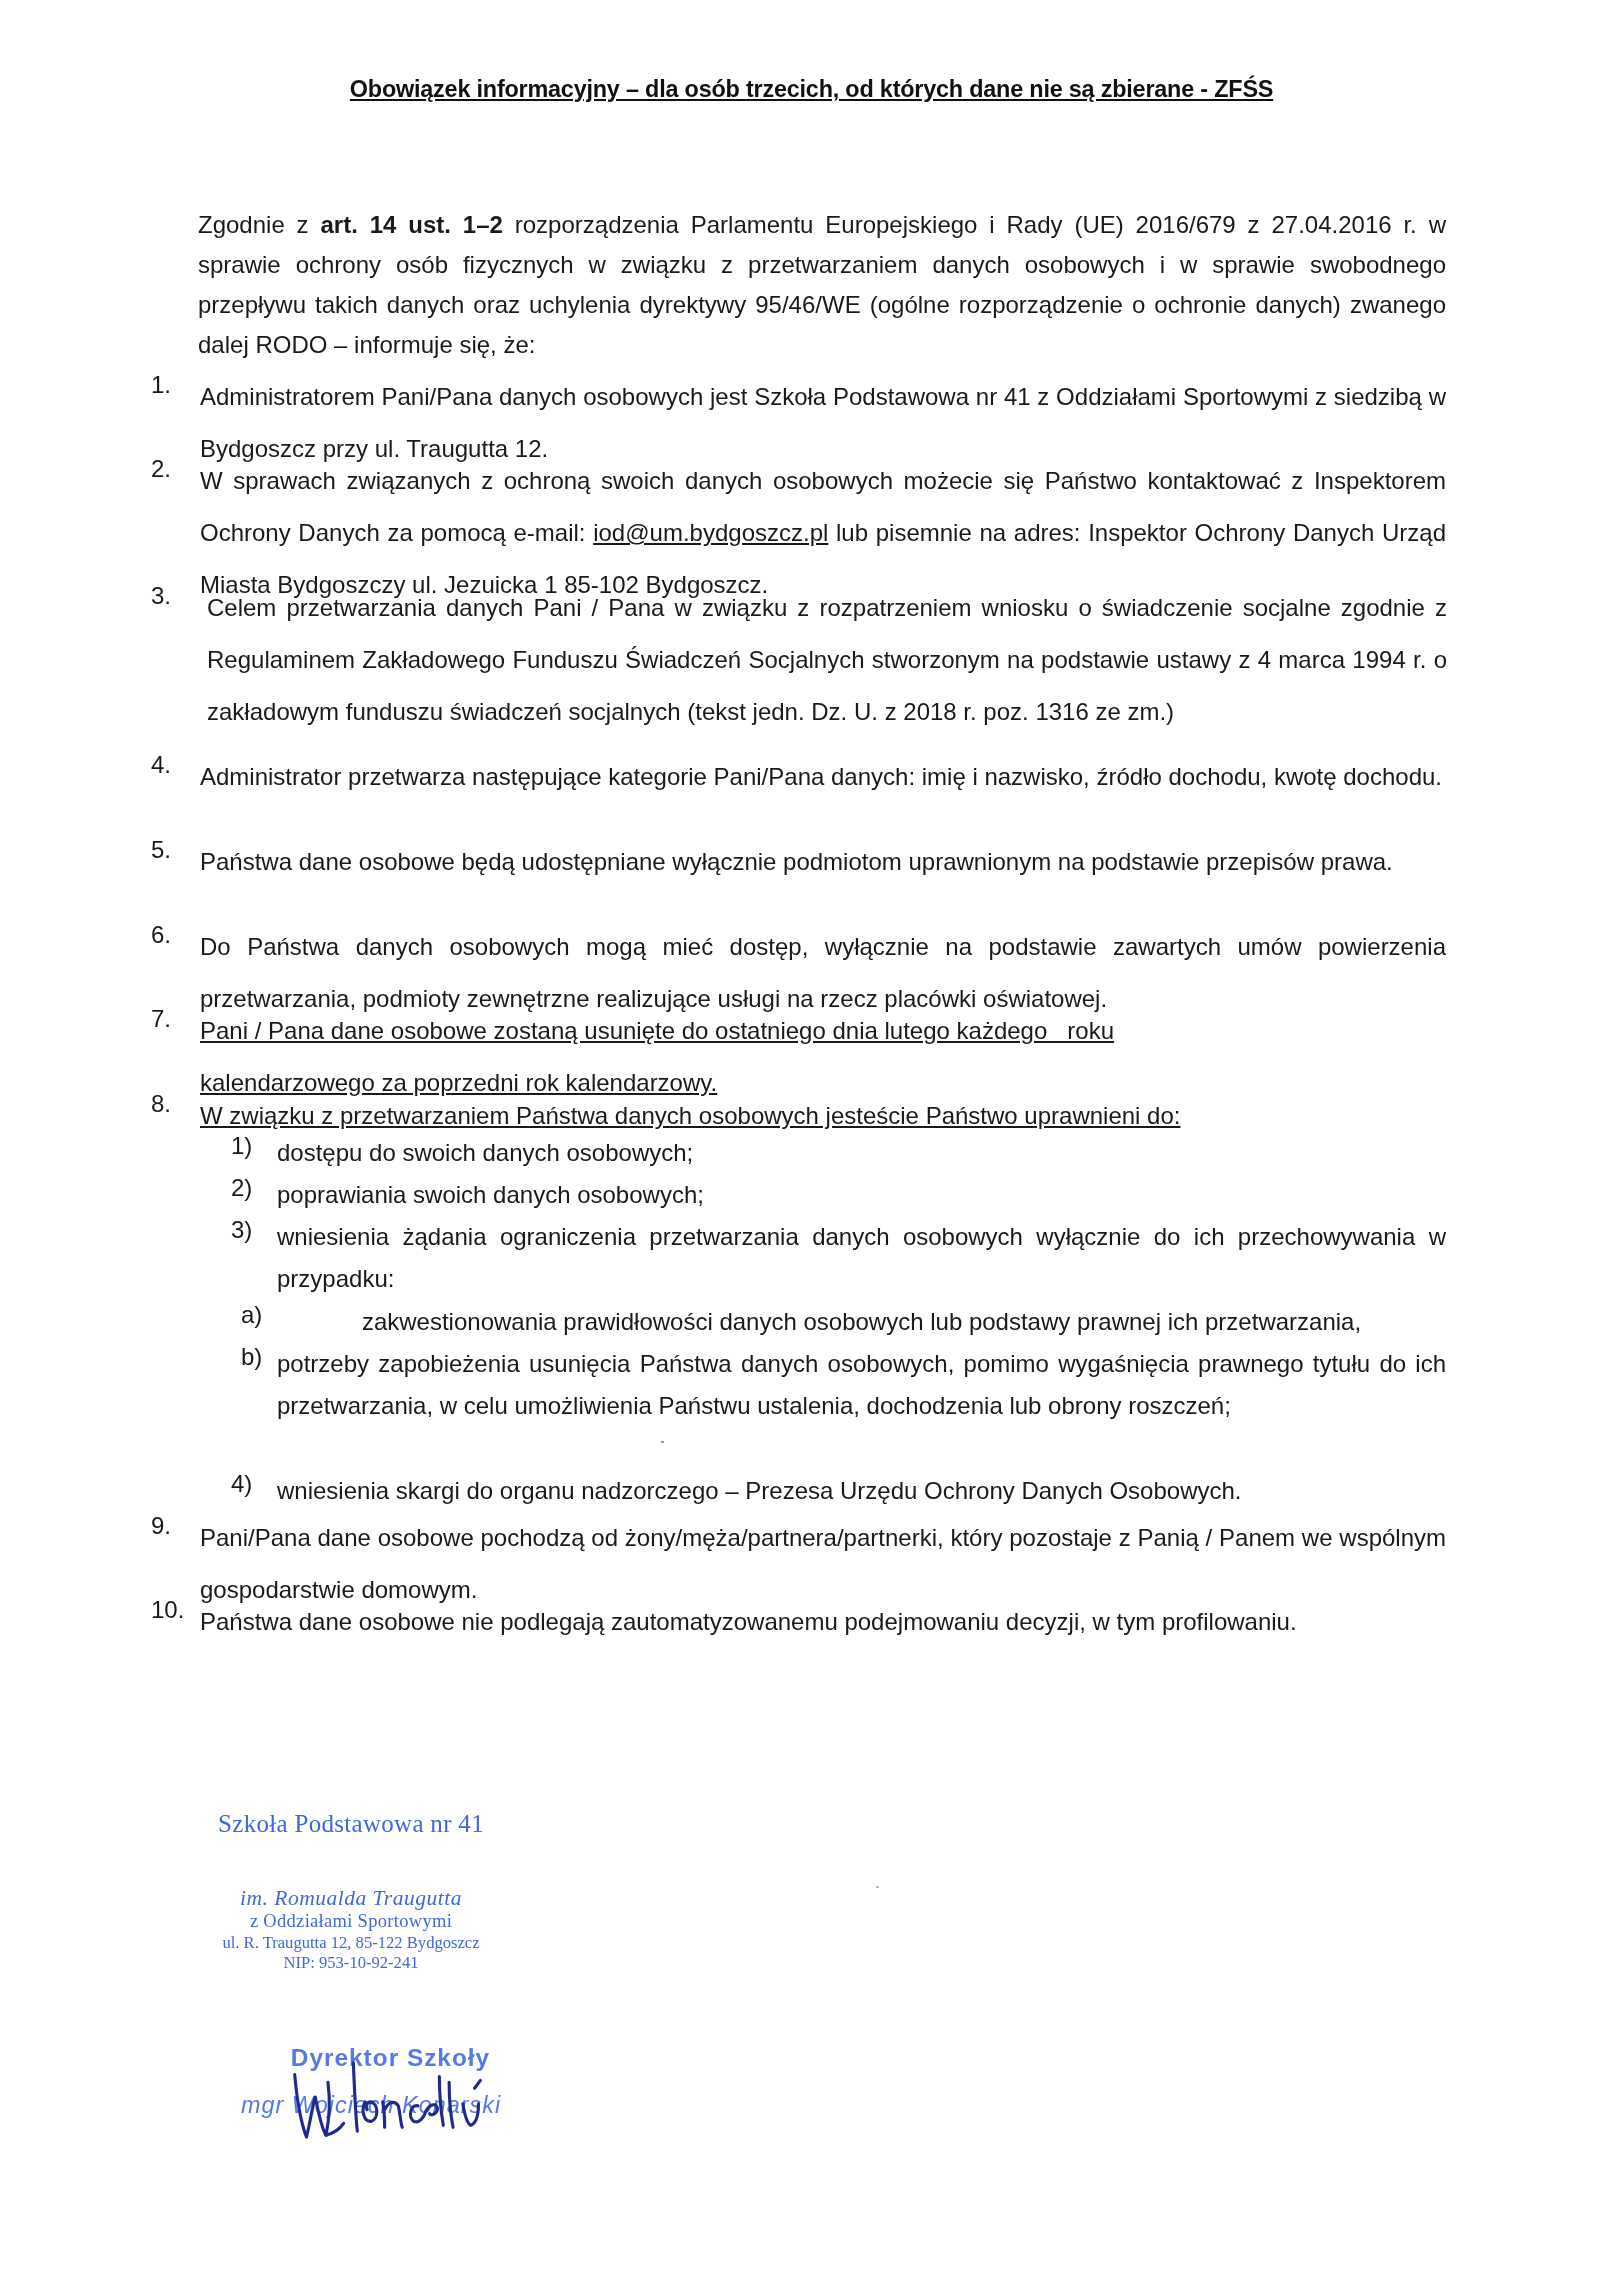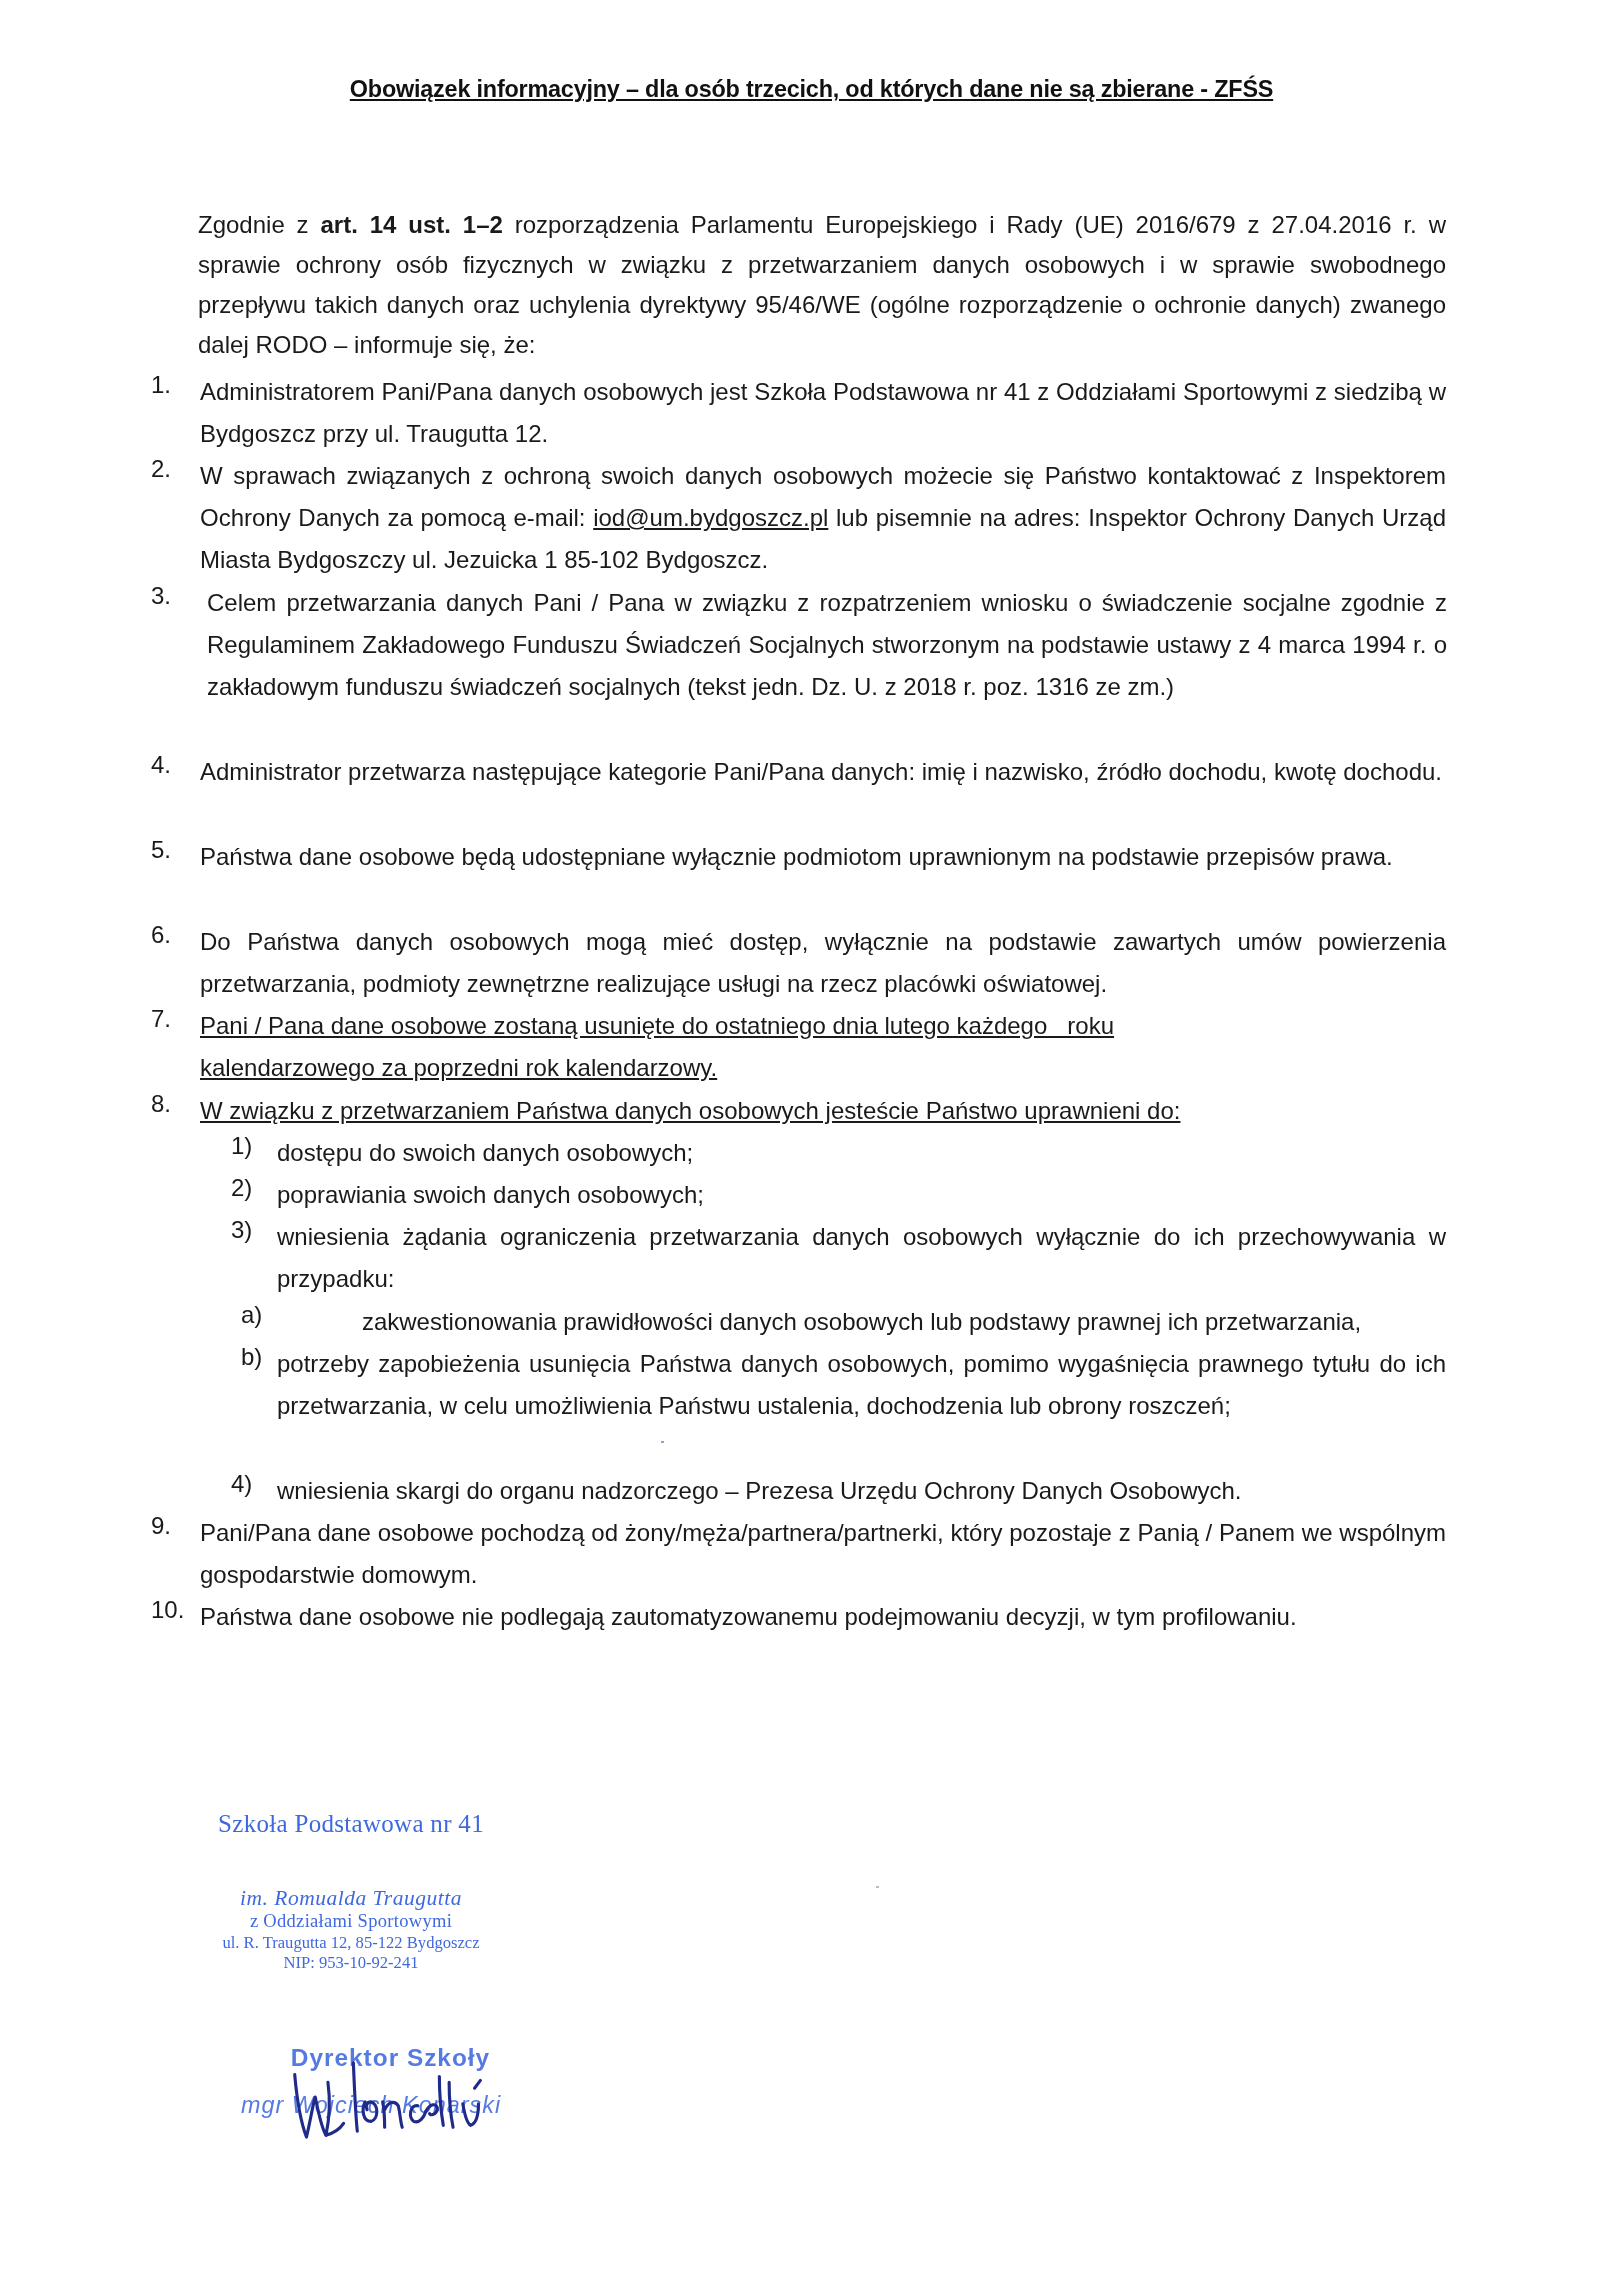--- a/index.html
+++ b/index.html
@@ -15,21 +15,21 @@
     color: #111;
   }
   .intro {
     position: absolute; left: 198px; top: 162px; width: 1248px;
     line-height: 40px; text-align: justify; margin-top: 43px;
   }
   .intro b { font-weight: bold; }
   .list { position: absolute; left: 0; top: 0; width: 1623px; }
   .item { position: absolute; left: 0; width: 1623px; }
   .num { position: absolute; left: 151px; }
-  .txt { position: absolute; left: 200px; width: 1246px; line-height: 42px; text-align: justify; }
+  .txt { position: absolute; left: 200px; width: 1246px; line-height: 52px; text-align: justify; }
   .txt.last-left { text-align: left; text-decoration: underline; }
   .subnum { position: absolute; left: 231px; }
   .subtxt { position: absolute; left: 277px; width: 1169px; line-height: 42px; text-align: justify; }
   .subletter { position: absolute; left: 241px; }
   a.email { color: #1a1a1a; text-decoration: underline; }
   .stamp {
     position: absolute; left: 161px; top: 1809px; width: 380px; text-align: center;
     font-family: "Liberation Serif", "DejaVu Serif", serif; color: #1d4ed8; opacity: 0.85;
   }
   .stamp .l1 { font-size: 25px; letter-spacing: 0.3px; line-height: 29px; }

